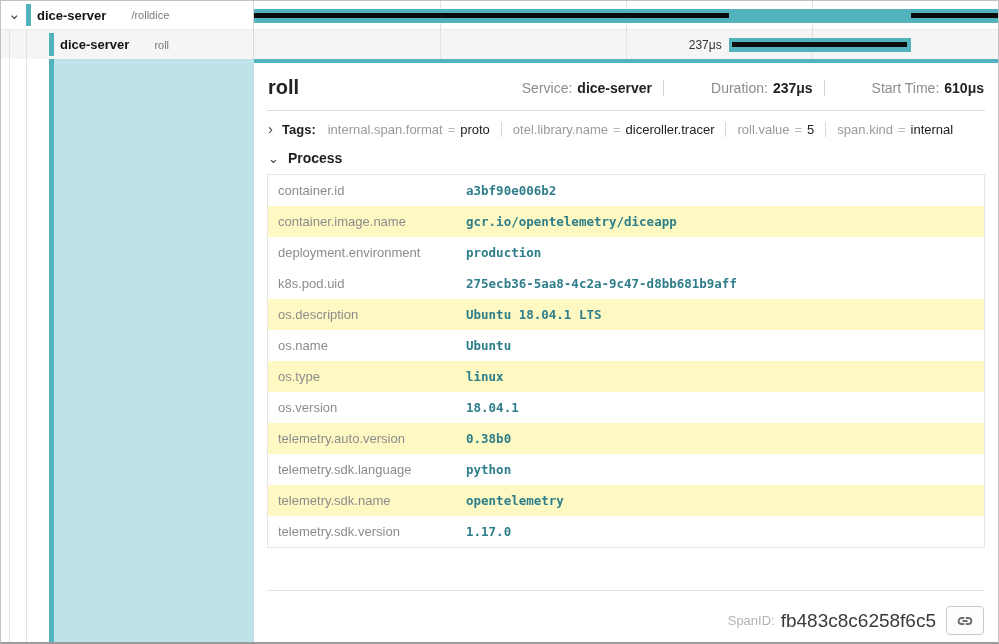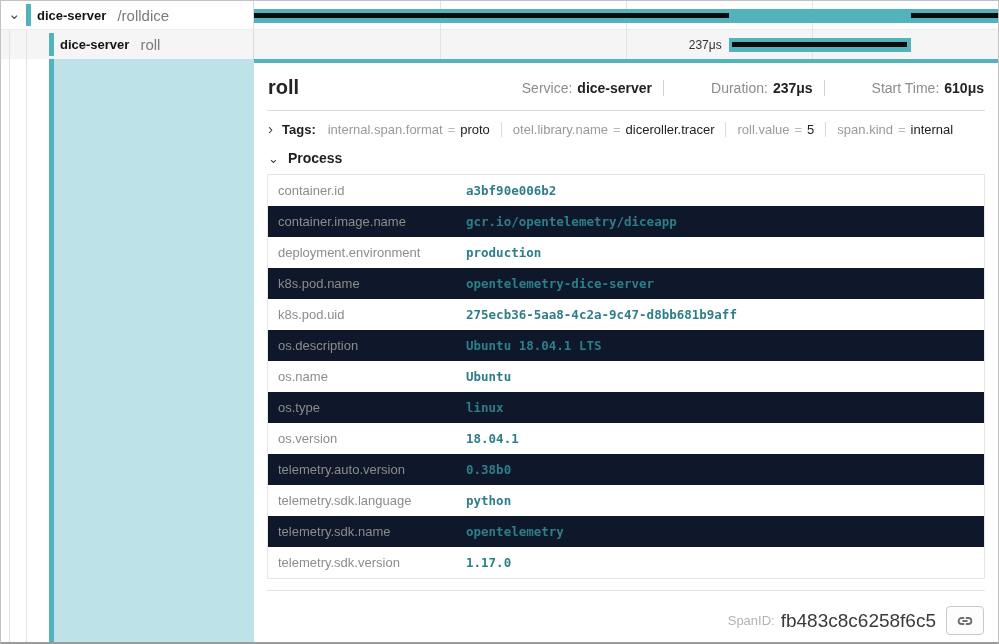--- a/index.html
+++ b/index.html
@@ -18,21 +18,21 @@
   .ticks-overlay{position:absolute;left:253px;right:0;top:0;bottom:0;z-index:1;pointer-events:none;}
   .tick{position:absolute;top:0;bottom:0;width:1px;background:#e3e3e3;}
   .span-bar{position:absolute;top:8px;height:14px;background:var(--teal);z-index:2;min-width:2px;}
   .crit{position:absolute;top:12px;height:5px;background:var(--crit);z-index:3;}
   .bar-label{position:absolute;top:8px;line-height:14px;font-size:12px;color:#333;padding-right:7px;white-space:nowrap;z-index:2;}
   .toggle{position:absolute;left:7px;top:50%;transform:translateY(-60%);font-size:15px;color:#4a4a4a;line-height:1;cursor:pointer;}
   .accent{position:absolute;top:3px;bottom:3px;width:5px;background:var(--teal);}
   .accent-0{left:25px}.accent-1{left:48px}
   .svc{font-weight:bold;font-size:13px;color:#141414;white-space:nowrap;}
   .row-0 .svc{margin-left:36px}.row-1 .svc{margin-left:59px}
-  .op{font-size:15px;color:#7b7b7b;margin-left:11px;white-space:nowrap;}
+  .op{font-size:11px;color:#7b7b7b;margin-left:25px;white-space:nowrap;}
   .guide{position:absolute;top:0;bottom:0;width:1px;background:#e2e2e2;}
   .g-a{left:8px}.g-b{left:25px}
   
   .left-under{position:absolute;left:0;top:58px;bottom:0;width:253px;background:#fff;}
   .accent-stripe{position:absolute;left:48px;width:5px;top:0;bottom:0;background:var(--teal);}
   .teal-block{position:absolute;left:53px;right:0;top:0;bottom:0;background:var(--light-teal);}
   
   .detail{position:absolute;left:253px;top:58px;right:0;bottom:0;background:#fff;
     border-top:4px solid var(--teal);box-sizing:border-box;display:flex;flex-direction:column;padding:0 13px;}
   .detail-header{display:flex;align-items:center;justify-content:space-between;padding:13px 1px 11px 1px;border-bottom:1px solid #dcdcdc;}
@@ -49,21 +49,21 @@
   .tag + .tag{border-left:1px solid #d8d8d8;margin-left:11px;padding-left:11px;}
   .tag-key{color:#9a9a9a;}
   .tag-eq{color:#b9b9b9;margin:0 5px;}
   .tag-val{color:#222;}
   .process-line{display:flex;align-items:center;padding:5px 1px 8px 1px;font-size:14px;cursor:pointer;}
   .process-label{font-weight:bold;color:#1e1e1e;}
   .kv-table{border-collapse:collapse;width:100%;border:1px solid #e6e6e6;padding-left:26px;}
   .kv-row td{padding:8px 10px;font-size:13px;vertical-align:middle;}
   .kv-row .k{width:168px;color:#8c8c8c;}
   .kv-row .v{font-family:"DejaVu Sans Mono",monospace;font-size:12.5px;font-weight:600;color:var(--val-teal);}
-  .kv-row.alt{background:#0f172a;}
+  .kv-row.alt{background:#fef9c3;}
   .detail-footer{margin-top:auto;border-top:1px solid #e3e3e3;display:flex;align-items:center;justify-content:flex-end;padding:15px 1px 7px 1px;}
   .spanid-label{color:#b3b3b3;font-size:13px;}
   .spanid-value{color:#3a3a3a;font-size:19px;margin:0 10px 0 6px;}
   .link-btn{width:38px;height:29px;border:1px solid #c9c9c9;border-radius:4px;background:#fdfdfd;
     display:flex;align-items:center;justify-content:center;padding:0;cursor:pointer;}
 </style>
 </head>
 <body>
 
 <div class="app">
@@ -171,24 +171,20 @@
           <tr class="kv-row alt">
             <td class="k">container.image.name</td>
             <td class="v">gcr.io/opentelemetry/diceapp</td>
           </tr>
 
           <tr class="kv-row">
             <td class="k">deployment.environment</td>
             <td class="v">production</td>
           </tr>
 
-          <tr class="kv-row alt">
-            <td class="k">k8s.pod.name</td>
-            <td class="v">opentelemetry-dice-server</td>
-          </tr>
 
           <tr class="kv-row">
             <td class="k">k8s.pod.uid</td>
             <td class="v">275ecb36-5aa8-4c2a-9c47-d8bb681b9aff</td>
           </tr>
 
           <tr class="kv-row alt">
             <td class="k">os.description</td>
             <td class="v">Ubuntu 18.04.1 LTS</td>
           </tr>

